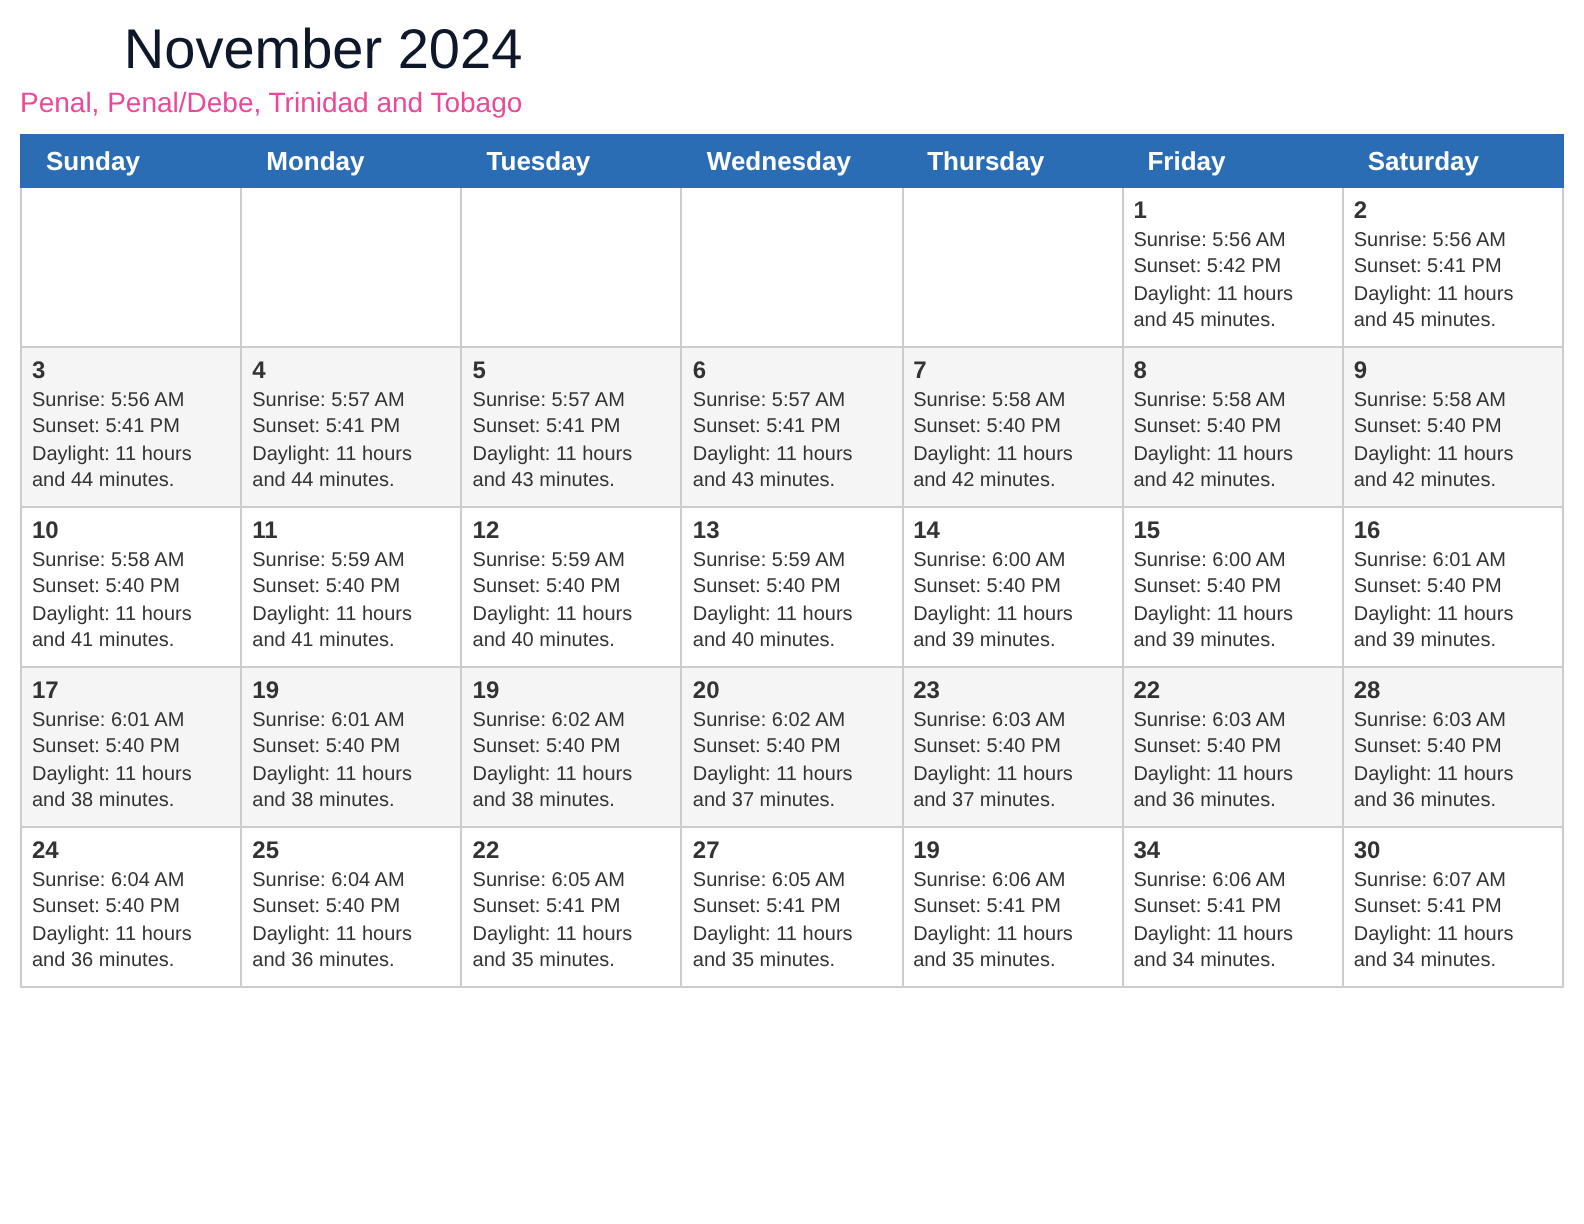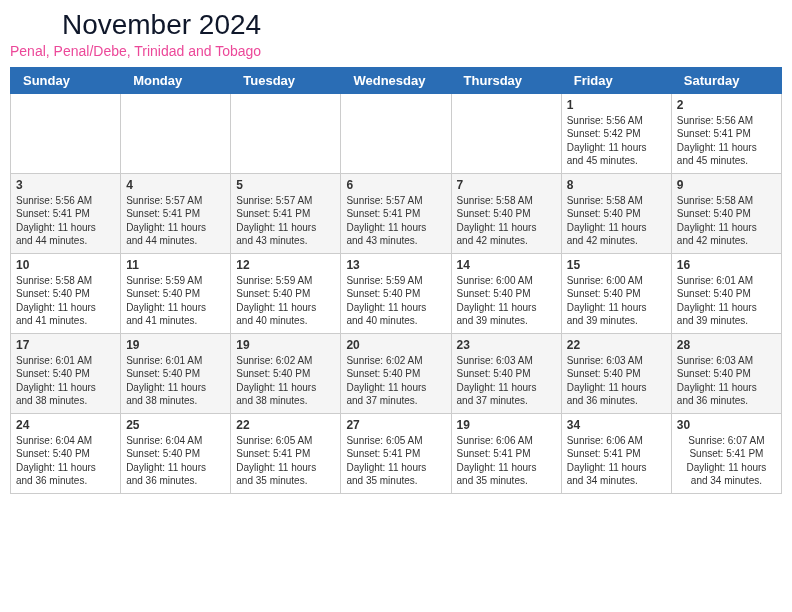--- a/index.html
+++ b/index.html
@@ -335,20 +335,20 @@
         </td>
         <td>
           <span class="day-num">34</span>
           <div class="day-info" style="white-space: pre-line;">Sunrise: 6:06 AM
 Sunset: 5:41 PM
 Daylight: 11 hours
 and 34 minutes.</div>
         </td>
         <td>
           <span class="day-num">30</span>
-          <div class="day-info" style="white-space: pre-line; text-align: center;">Sunrise: 6:07 AM
+          <div class="day-info" style="white-space: pre-line;">Sunrise: 6:07 AM
 Sunset: 5:41 PM
 Daylight: 11 hours
 and 34 minutes.</div>
         </td>
       </tr>
     </tbody>
 </table>
 
 </body></html>

